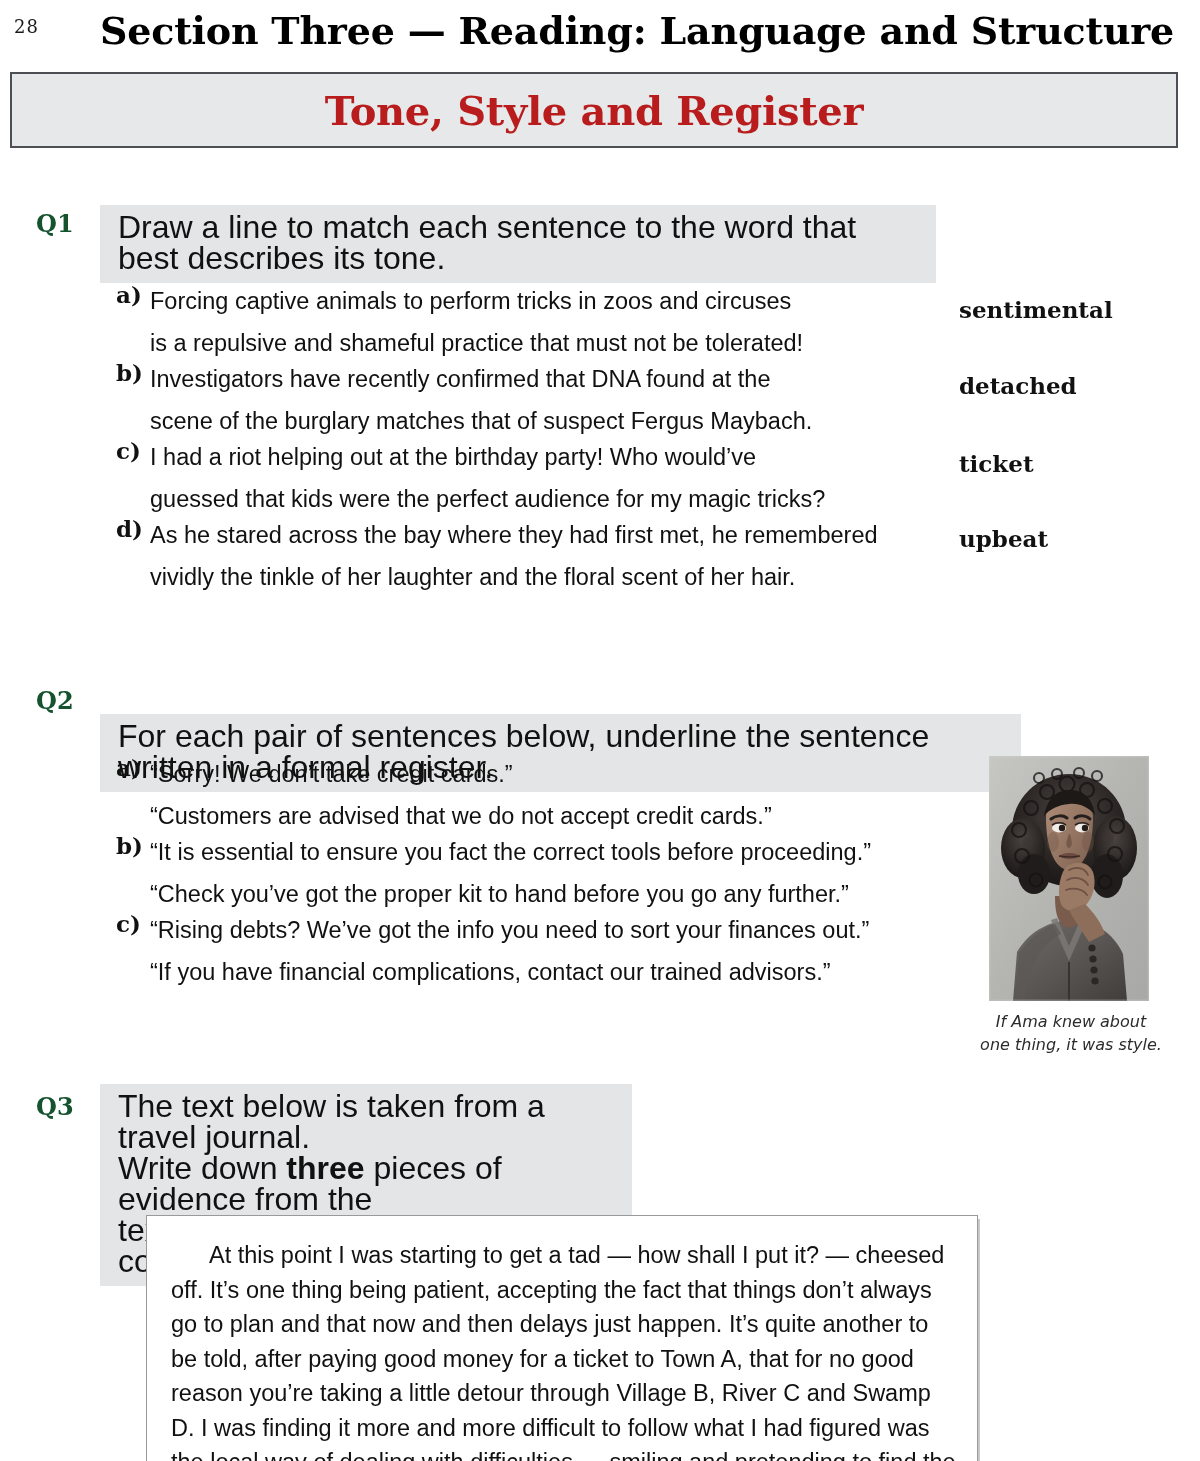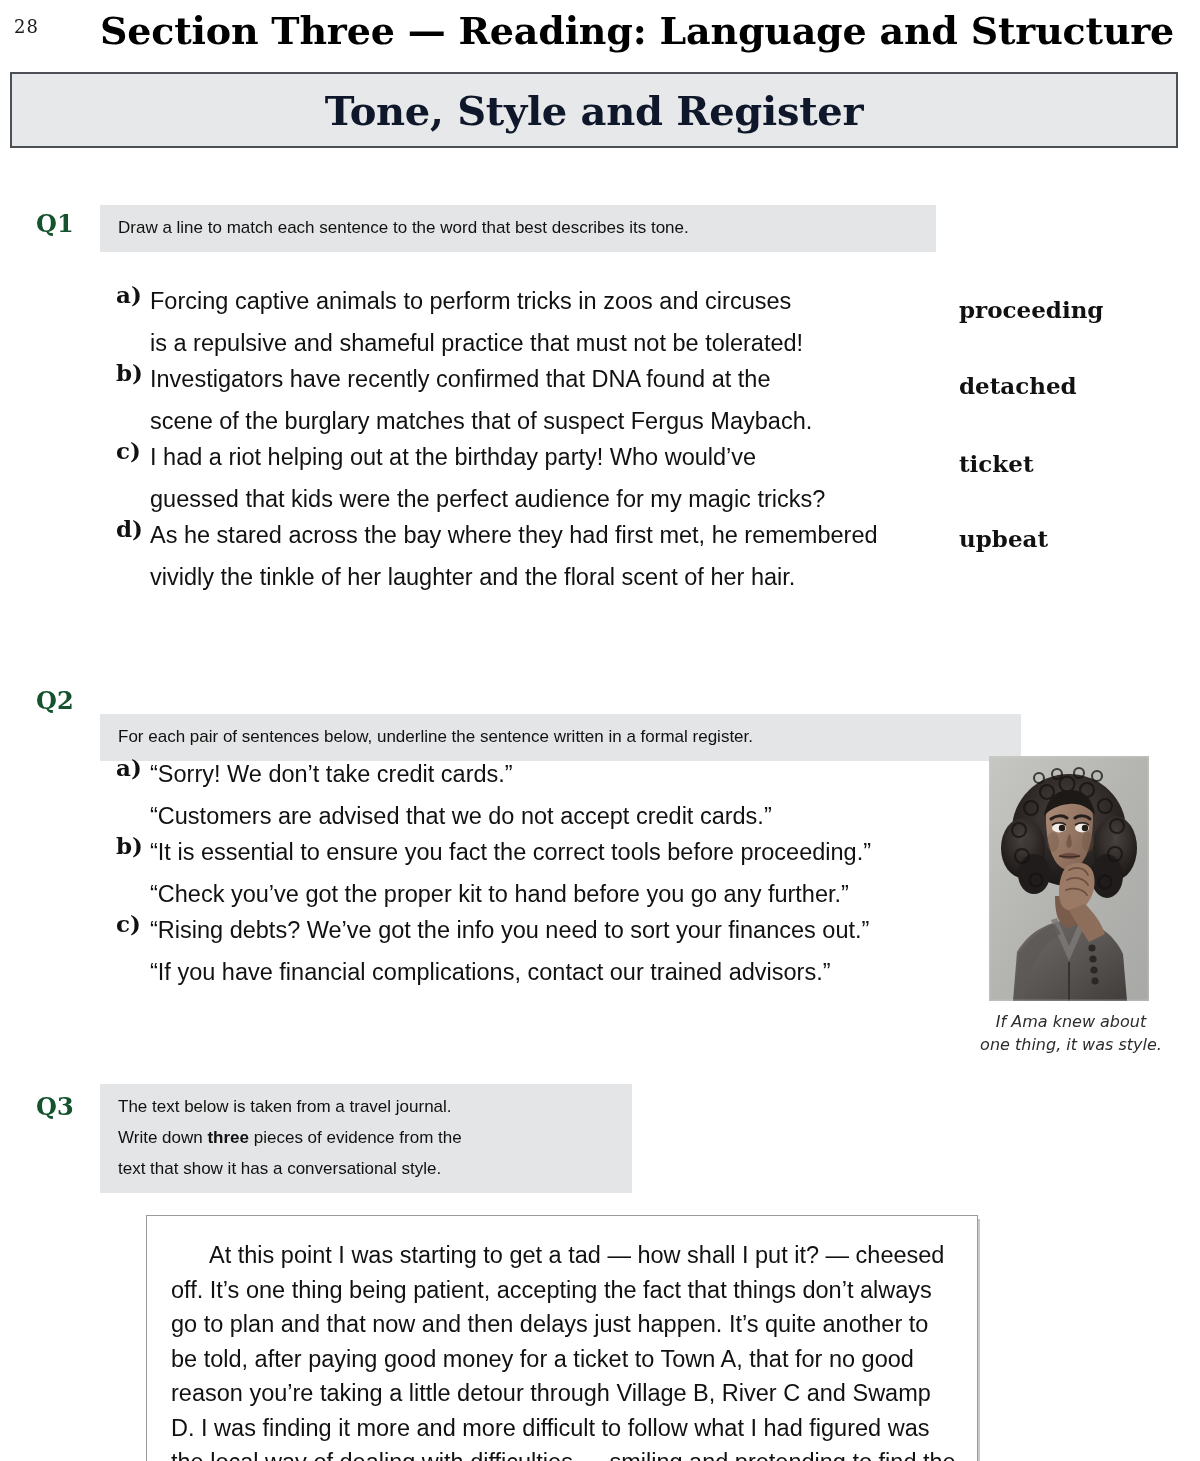--- a/index.html
+++ b/index.html
@@ -51,38 +51,38 @@
     border: 2px solid #4c4f53;
     display: flex;
     align-items: center;
     justify-content: center;
   }
   .title-box-text {
     font-family: "DejaVu Serif", "Liberation Serif", serif;
     font-weight: bold;
     font-size: 40px;
     letter-spacing: -0.3px;
-    color: #0f172a;
+    color: #b91c1c;
   }
 
   
   .q-label {
     position: absolute;
     font-family: "DejaVu Serif", "Liberation Serif", serif;
     font-weight: bold;
     font-size: 24px;
     color: #14532d;
   }
   .q-band {
     position: absolute;
     background: #e4e5e6;
     box-sizing: border-box;
     padding: 7px 18px 9px 18px;
     font-family: "Liberation Sans", sans-serif;
-    font-size: 17px;
+    font-size: 32px;
     line-height: 31px;
     color: #111111;
   }
   .q-band b { font-weight: bold; }
   .item-letter {
     position: absolute;
     font-family: "DejaVu Serif", "Liberation Serif", serif;
     font-weight: bold;
     font-size: 23px;
     color: #111111;
@@ -176,21 +176,21 @@
 scene of the burglary matches that of suspect Fergus Maybach.</div>
 
 <div class="item-letter" style="left:116px; top:437px;">c)</div>
 <div class="item-body" style="left:150px; top:436px; width:790px;">I had a riot helping out at the birthday party!  Who would’ve
 guessed that kids were the perfect audience for my magic tricks?</div>
 
 <div class="item-letter" style="left:116px; top:515px;">d)</div>
 <div class="item-body" style="left:150px; top:514px; width:790px;">As he stared across the bay where they had first met, he remembered
 vividly the tinkle of her laughter and the floral scent of her hair.</div>
 
-<div class="tone-word" style="left:959px; top:296px;">proceeding</div>
+<div class="tone-word" style="left:959px; top:296px;">sentimental</div>
 <div class="tone-word" style="left:959px; top:372px;">detached</div>
 <div class="tone-word" style="left:959px; top:450px;">ticket</div>
 <div class="tone-word" style="left:959px; top:525px;">upbeat</div>
 
 <div class="q-label" style="left:36px; top:686px;">Q2</div>
 <div class="q-band" style="left:100px; top:682px; width:921px;margin-top:32px;">For each pair of sentences below, underline the sentence written in a formal register.</div>
 
 <div class="item-letter" style="left:116px; top:754px;">a)</div>
 <div class="item-body" style="left:150px; top:753px; width:800px;">“Sorry!  We don’t take credit cards.”
 “Customers are advised that we do not accept credit cards.”</div>

